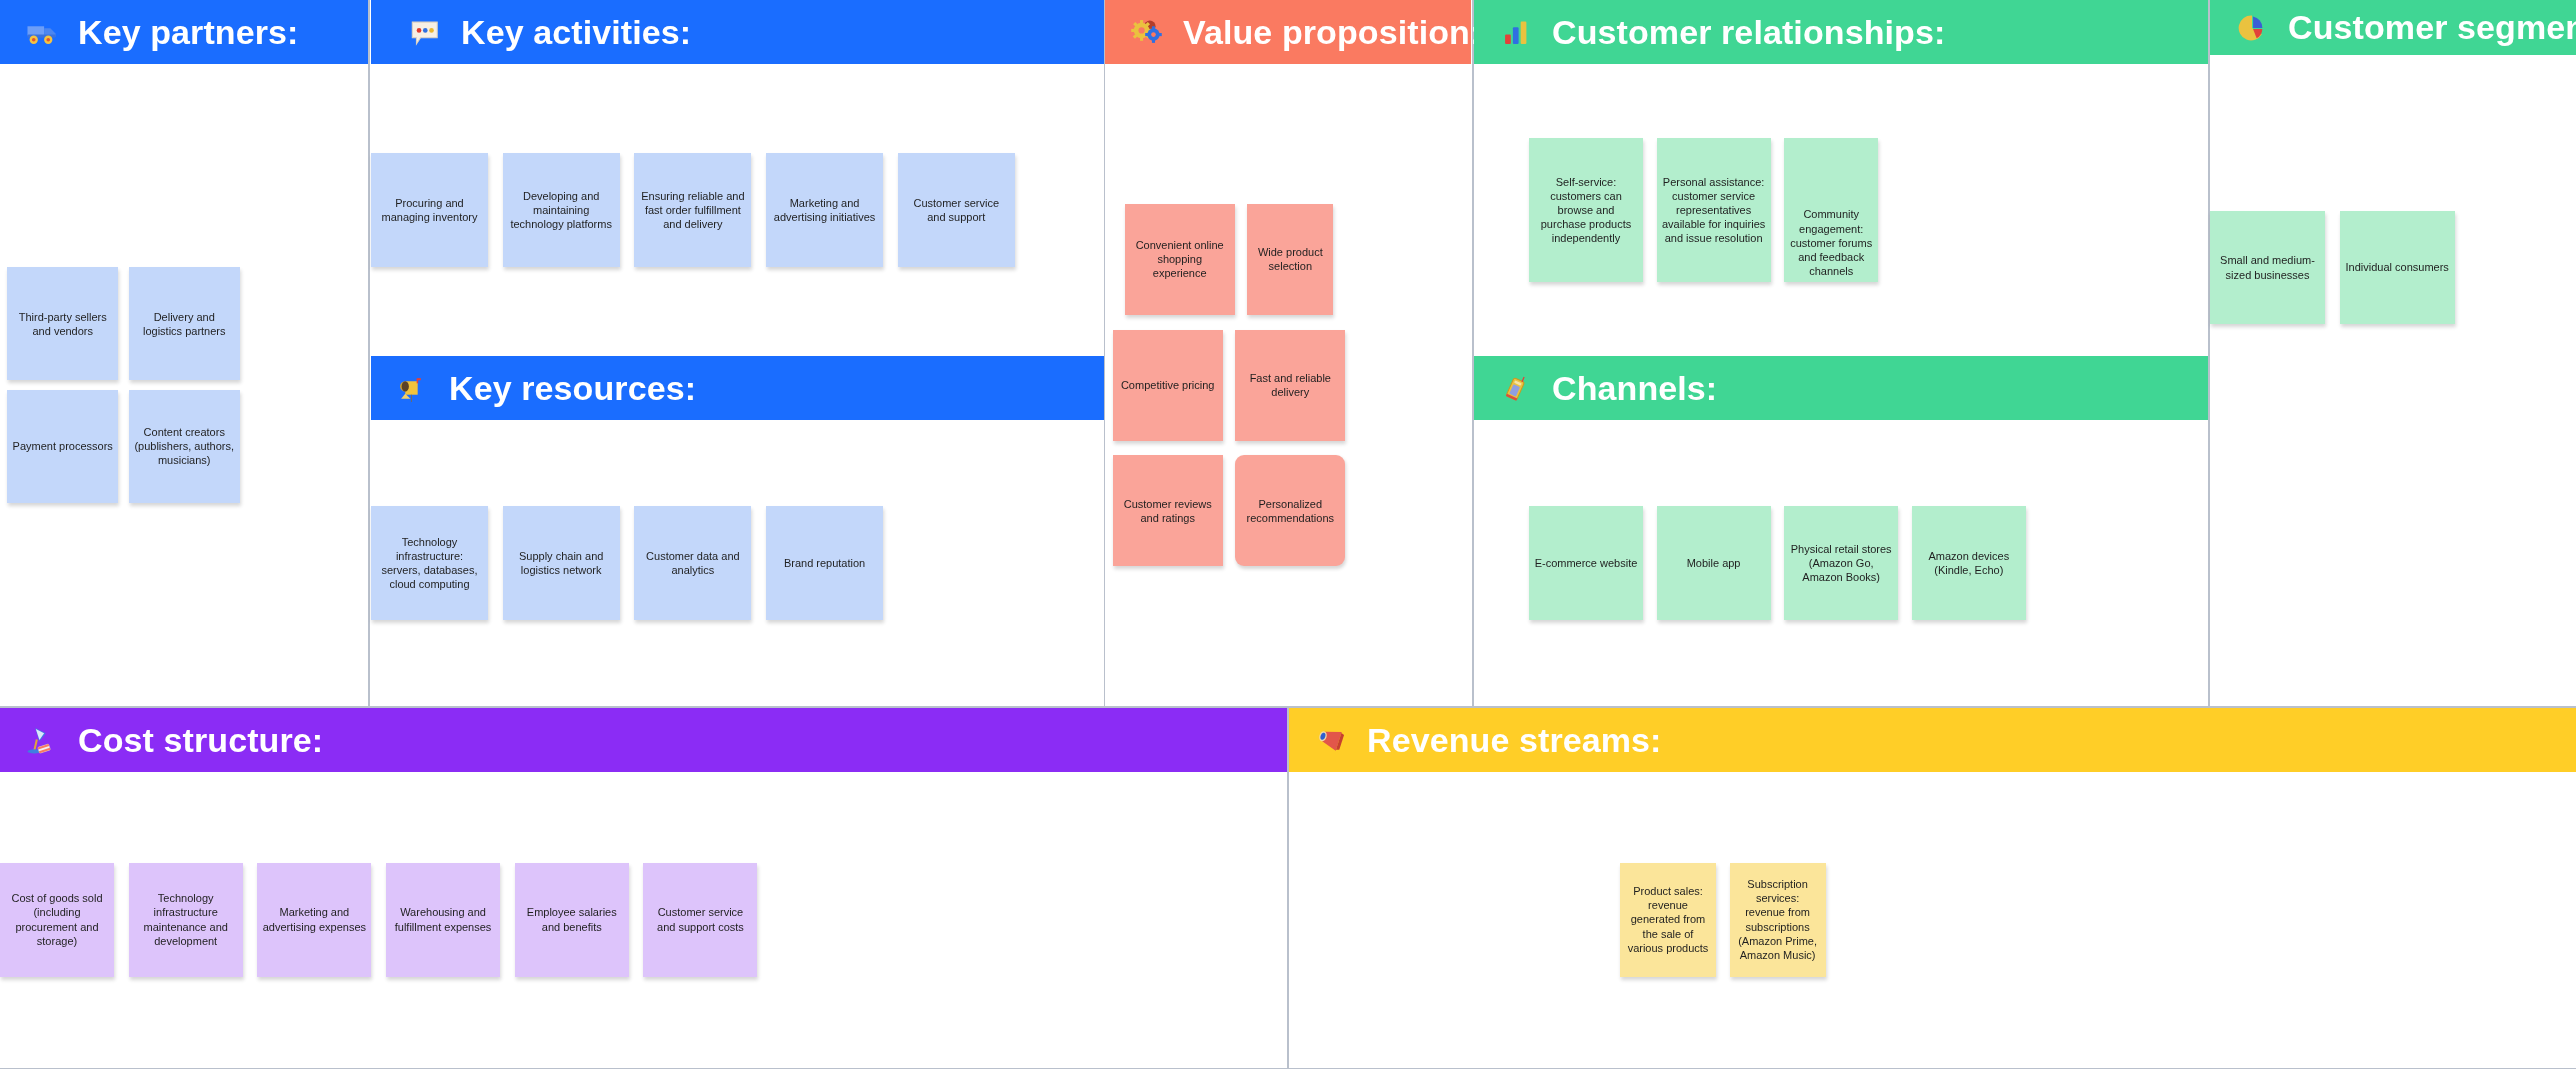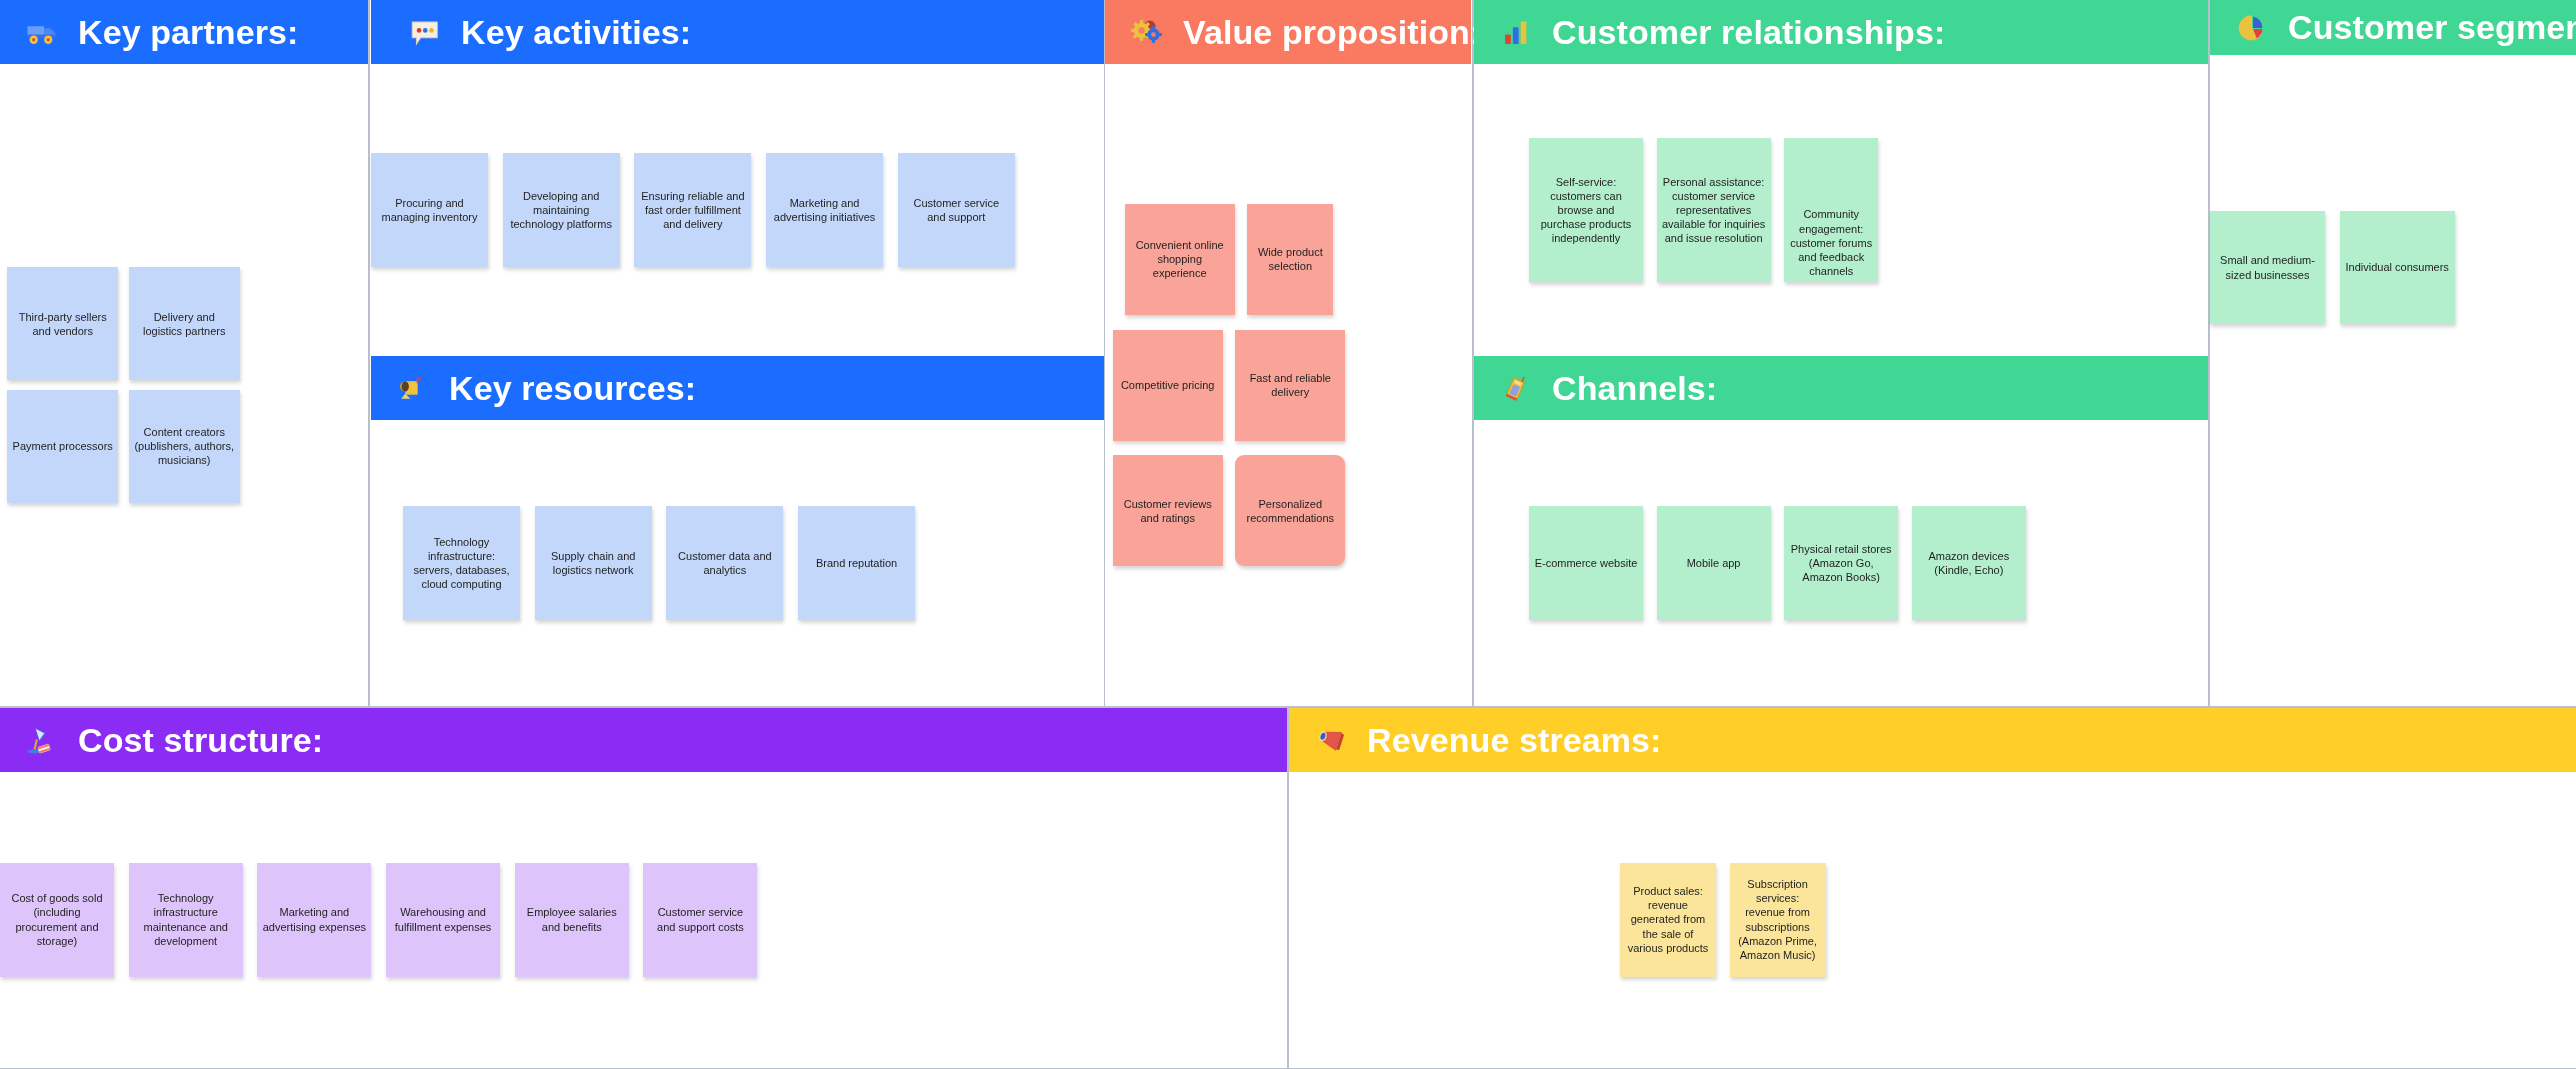--- a/index.html
+++ b/index.html
@@ -169,21 +169,21 @@
         <rect x="36" y="10" width="3" height="8" fill="#e2413a"></rect>
         <rect x="36" y="8" width="8" height="4" fill="#e2413a"></rect>
         <path d="M14 38 l-8 10 h18 z" fill="#f2d06a"></path>
         <rect x="25" y="40" width="2" height="14" fill="#6b6b6b"></rect>
       </svg>
     </span>
     <span class="hdr-title">Key resources:</span>
   </div>
   <div class="panel" style="left:371px; top:420px; width:733px; height:286px;">
     <div class="panel-body">
-      <div class="notes" style="gap:14.7px;padding-left:32px;">
+      <div class="notes" style="gap:14.7px;">
         <div class="note n-blue" style="width:117px; height:114px;">
           <span>Technology infrastructure: servers, databases, cloud computing</span>
         </div>
         <div class="note n-blue" style="width:117px; height:114px;">
           <span>Supply chain and logistics network</span>
         </div>
         <div class="note n-blue" style="width:117px; height:114px;">
           <span>Customer data and analytics</span>
         </div>
         <div class="note n-blue" style="width:117px; height:114px;">

